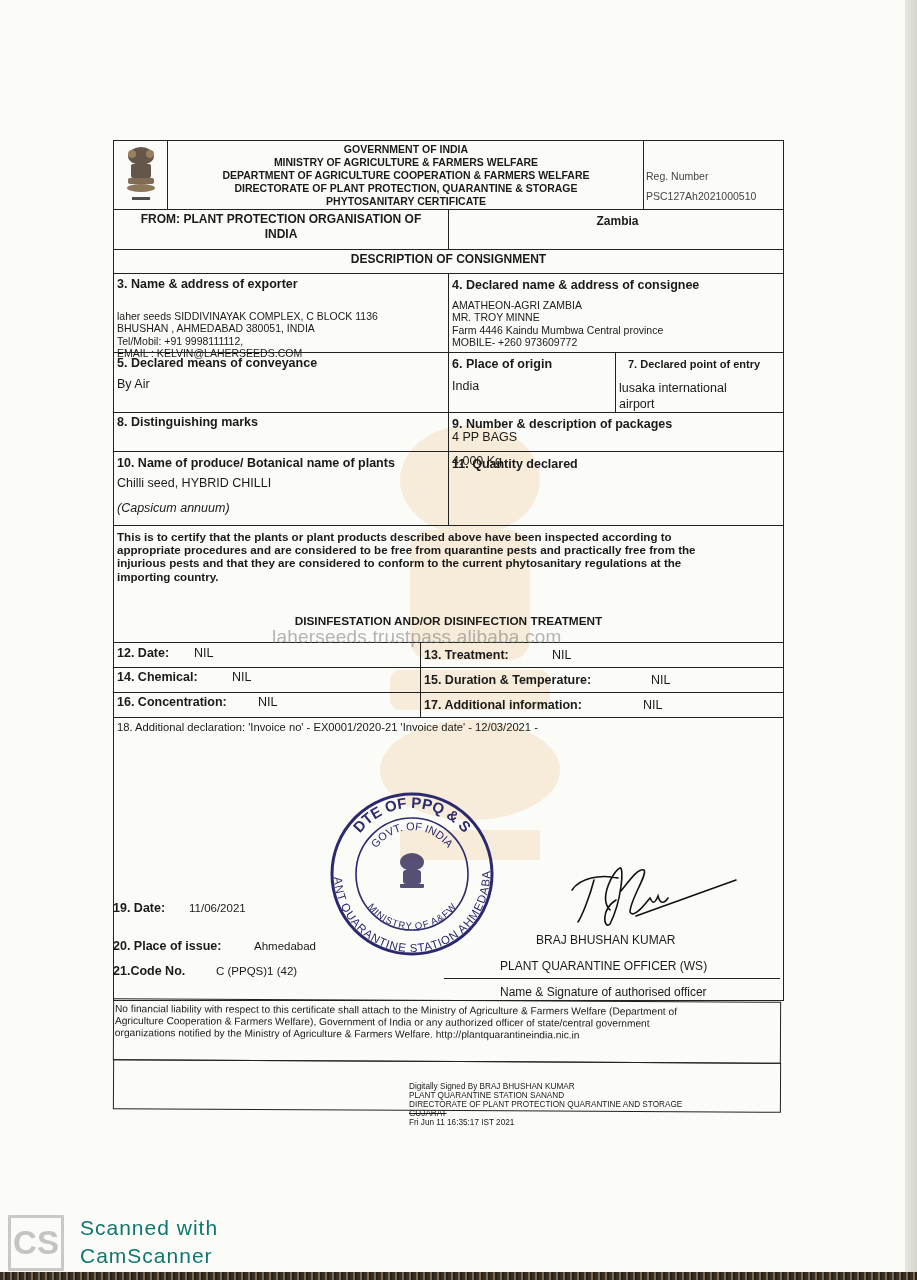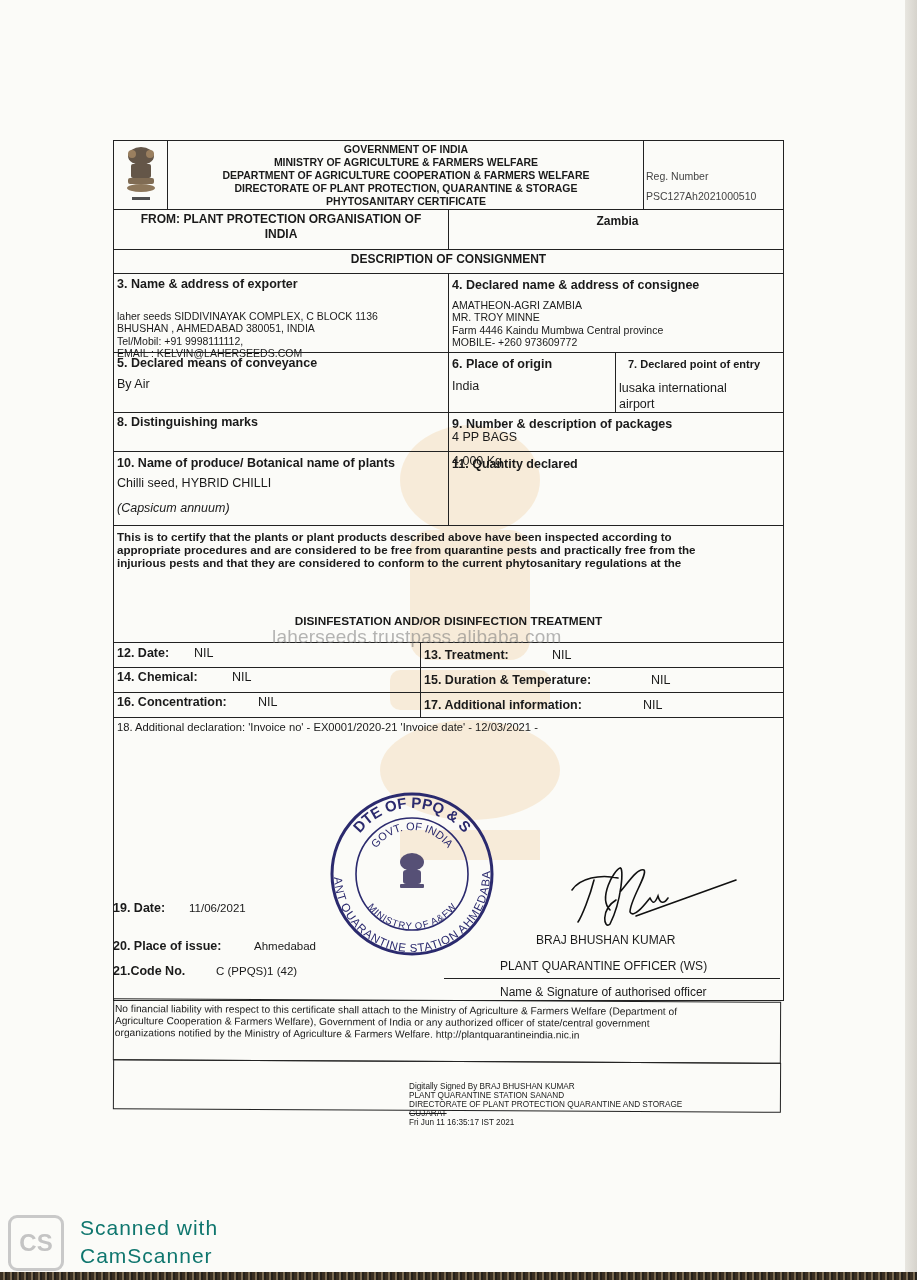--- a/index.html
+++ b/index.html
@@ -33,22 +33,22 @@
   .val { font-size: 12.5px; }
   .small { font-size: 10.5px; line-height: 12.3px; }
   .tiny { font-size: 8.2px; line-height: 9px; }
   .italic { font-style: italic; }
   .wmtext {
     position: absolute; left: 272px; top: 626px; font-size: 19px;
     color: rgba(120,120,120,0.55); letter-spacing: 0.2px;
   }
   .cs-logo {
     position: absolute; left: 8px; top: 1215px; width: 56px; height: 56px;
-    border: 3px solid #c9c9c9; border-radius: 9px; box-sizing: border-box;
-    color: #c4c4c4; font-weight: bold; font-size: 24px; text-align: center; line-height: 50px;
+    border: 3px solid #c9c9c9; border-radius: 1px; box-sizing: border-box;
+    color: #c4c4c4; font-weight: bold; font-size: 33px; text-align: center; line-height: 50px;
   }
   .cs-text { position: absolute; left: 80px; font-size: 21px; color: #0f766e; letter-spacing: 1px; }
 </style>
 </head>
 <body>
 
 <div class="paper"></div>
 <div class="rightedge"></div>
 
 <svg class="watermark-emblem" viewBox="0 0 220 520">
@@ -140,20 +140,21 @@
 <div class="t val" style="left:117px;top:476px;">Chilli seed, HYBRID CHILLI</div>
 <div class="t val italic" style="left:117px;top:501px;">(Capsicum annuum)</div>
 <div class="t lbl" style="left:452px;top:457px;">11. Quantity declared</div>
 <div class="t val" style="left:452px;top:454px;">4.000 Kg</div>
 
 <div class="box" style="left:113px;top:525px;width:671px;height:118px;"></div>
 <div class="t b" style="left:117px;top:530px;font-size:11.6px;line-height:13.2px;">
   <div>This is to certify that the plants or plant products described above have been inspected according to</div>
   <div>appropriate procedures and are considered to be free from quarantine pests and practically free from the</div>
   <div>injurious pests and that they are considered to conform to the current phytosanitary regulations at the</div>
+  <div>importing country.</div>
 </div>
 <div class="t b" style="left:113px;top:614px;width:671px;text-align:center;font-size:11.8px;">DISINFESTATION AND/OR DISINFECTION TREATMENT</div>
 
 <div class="box" style="left:113px;top:642px;width:308px;height:26px;"></div>
 <div class="box" style="left:420px;top:642px;width:364px;height:26px;"></div>
 <div class="t lbl" style="left:117px;top:646px;">12. Date:</div>
 <div class="t val" style="left:194px;top:646px;">NIL</div>
 <div class="t lbl" style="left:424px;top:648px;">13. Treatment:</div>
 <div class="t val" style="left:552px;top:648px;">NIL</div>
 

